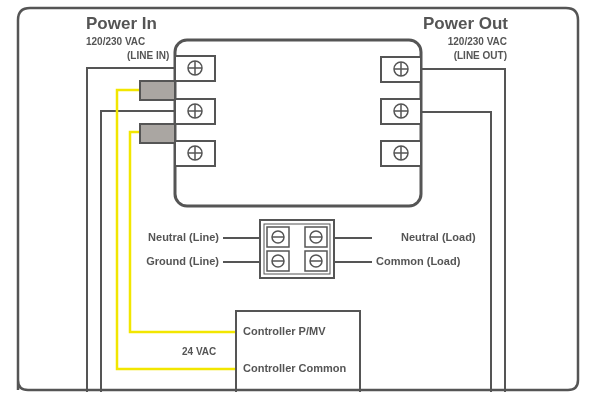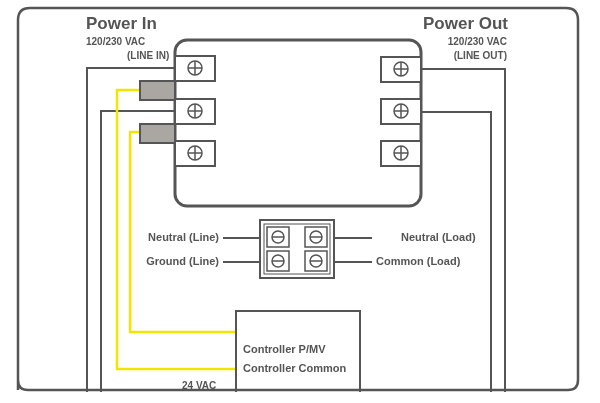--- a/index.html
+++ b/index.html
@@ -112,15 +112,15 @@
 
 <div class="lbl big" style="right:92px;top:15px;">Power Out</div>
 <div class="lbl small" style="right:93px;top:37px;">120/230 VAC</div>
 <div class="lbl small" style="right:93px;top:51px;">(LINE OUT)</div>
 
 <div class="lbl mid" style="right:381px;top:232px;">Neutral (Line)</div>
 <div class="lbl mid" style="right:381px;top:256px;margin-left:19px;">Ground (Line)</div>
 <div class="lbl mid" style="left:376px;top:232px;margin-left:25px;">Neutral (Load)</div>
 <div class="lbl mid" style="left:376px;top:256px;">Common (Load)</div>
 
-<div class="lbl mid" style="left:243px;top:344px;">Controller P/MV</div>
+<div class="lbl mid" style="left:243px;top:326px;">Controller P/MV</div>
 <div class="lbl mid" style="left:243px;top:363px;">Controller Common</div>
-<div class="lbl small" style="left:182px;top:347px;margin-top:34px;">24 VAC</div>
+<div class="lbl small" style="left:182px;top:347px;">24 VAC</div>
 
 </body></html>

